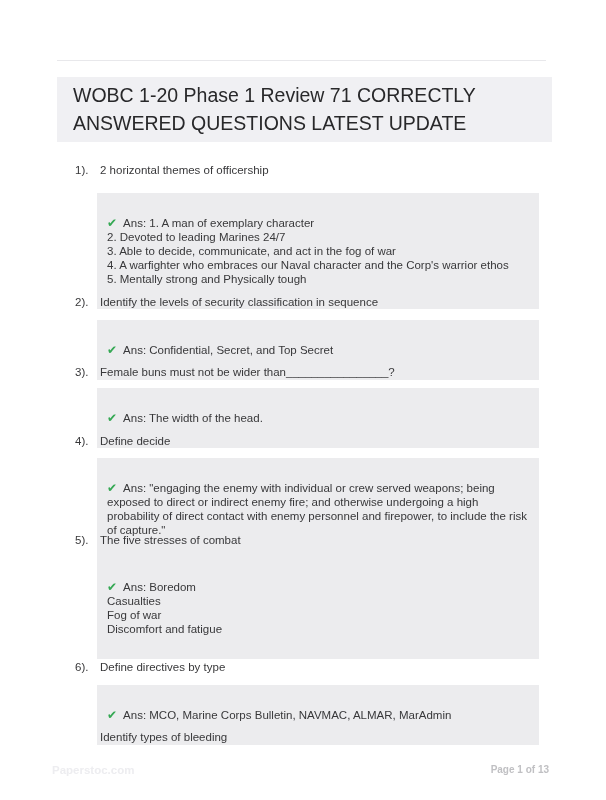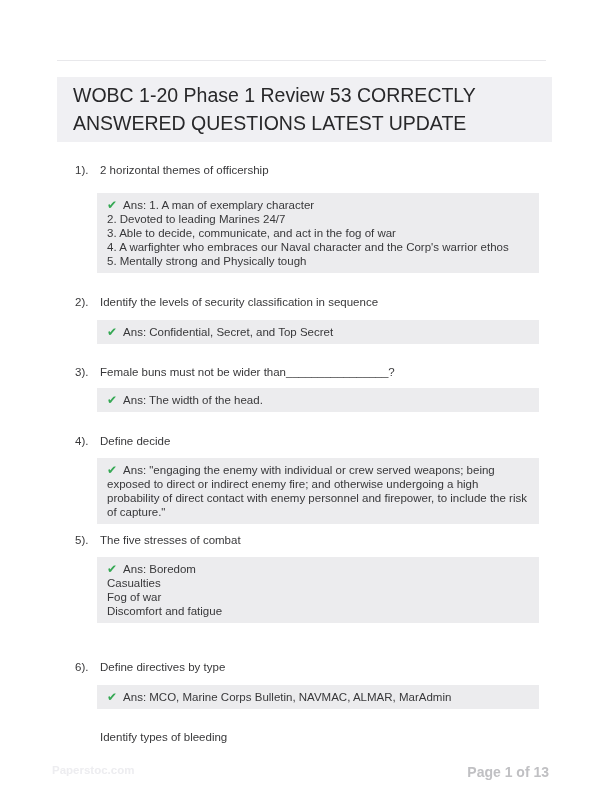--- a/index.html
+++ b/index.html
@@ -40,53 +40,53 @@
     color: #38383a;
   }
   .q-num { width: 25px; flex: 0 0 25px; }
   .q-text { flex: 1; }
   .answer-box {
     position: absolute;
     left: 97px;
     width: 442px;
     box-sizing: border-box;
     background: #ececee;
-    padding: 5px 10px;
+    padding: 23px 10px;
     font-size: 11.5px;
     line-height: 14px;
     color: #38383a;
   }
   .check {
     color: #34a853;
     font-size: 12px;
     padding-right: 6px;
   }
   .footer-watermark {
     position: absolute;
     left: 52px; top: 764px;
     font-size: 11.5px;
     font-weight: 700;
     color: #ededf0;
   }
   .footer-page {
     position: absolute;
     right: 57px; top: 764px;
-    font-size: 14px;
+    font-size: 10px;
     font-weight: 700;
     color: #c0c0c3;
   }
 </style>
 </head>
 <body>
 
 <div class="page">
 
   <div class="top-rule"></div>
 
-  <div class="title-box">WOBC 1-20 Phase 1 Review 53 CORRECTLY ANSWERED QUESTIONS LATEST UPDATE</div>
+  <div class="title-box">WOBC 1-20 Phase 1 Review 71 CORRECTLY ANSWERED QUESTIONS LATEST UPDATE</div>
 
   <div class="q-line" style="top:163px">
     <span class="q-num">1).</span>
     <span class="q-text">2 horizontal themes of officership</span>
   </div>
   <div class="answer-box" style="top:193px">
     <div><span class="check">✔</span><span>Ans: 1. A man of exemplary character</span></div>
     <div>2. Devoted to leading Marines 24/7</div>
     <div>3. Able to decide, communicate, and act in the fog of war</div>
     <div>4. A warfighter who embraces our Naval character and the Corp's warrior ethos</div>

